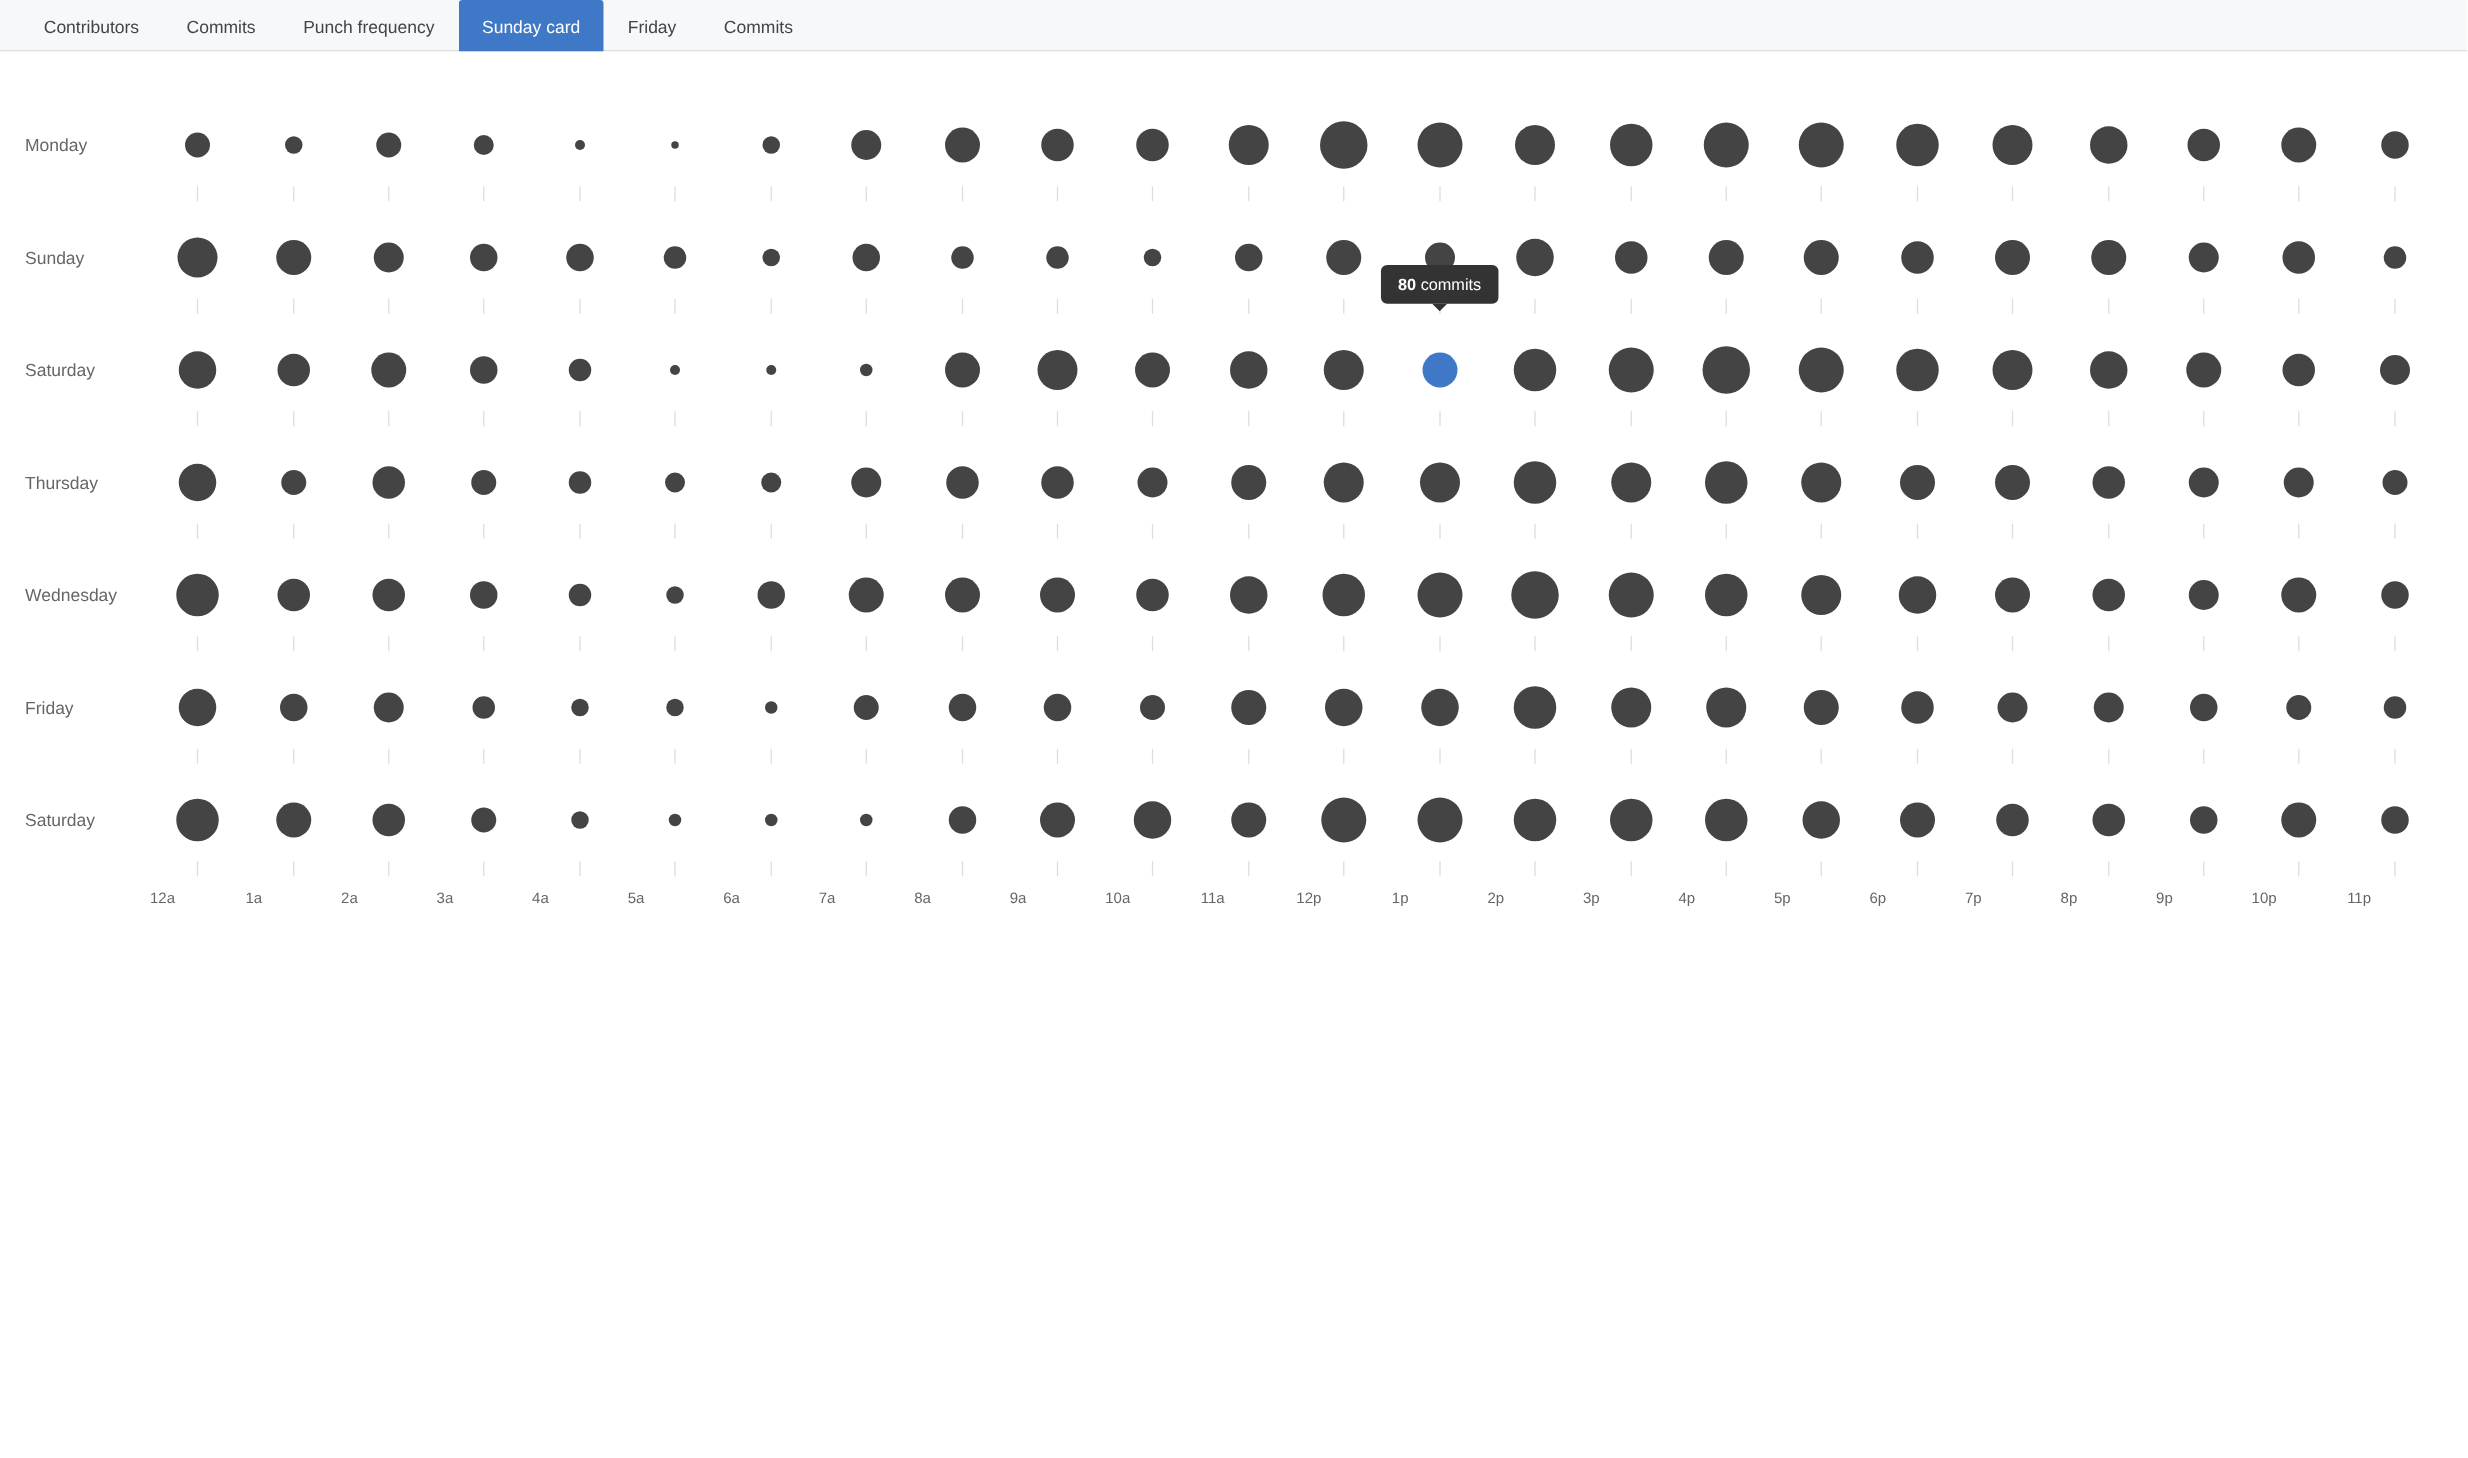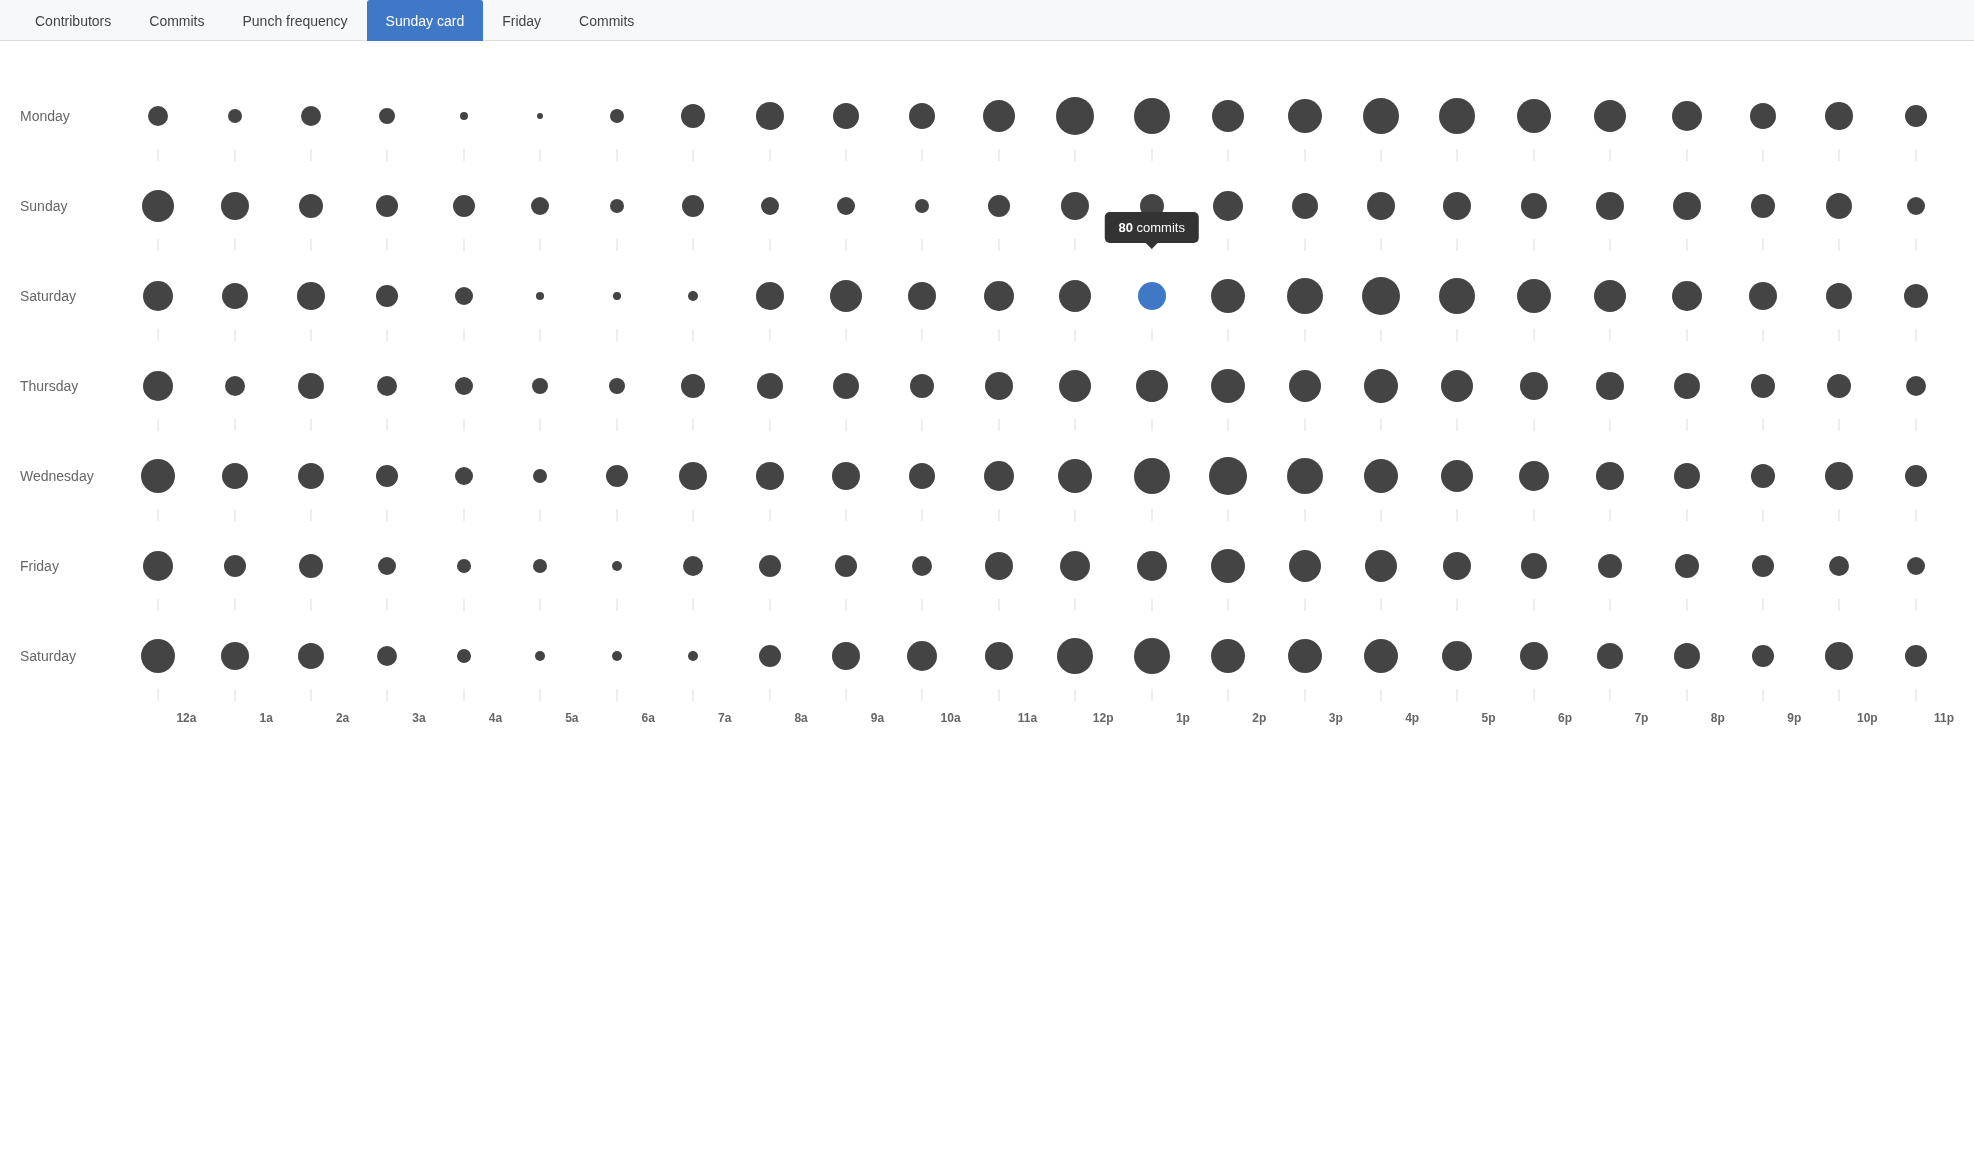--- a/index.html
+++ b/index.html
@@ -101,24 +101,24 @@
 
     .x-axis {
       display: flex;
       align-items: center;
       margin-top: 10px;
       padding-left: 100px;
     }
 
     .x-label {
       flex: 1;
-      text-align: right;
+      text-align: left;
       font-size: 12px;
       color: #666;
-      font-weight: 700;
+      font-weight: 400;
     }
 
     .tooltip {
       position: absolute;
       background: #333;
       color: #fff;
       padding: 8px 14px;
       border-radius: 5px;
       font-size: 13px;
       white-space: nowrap;

